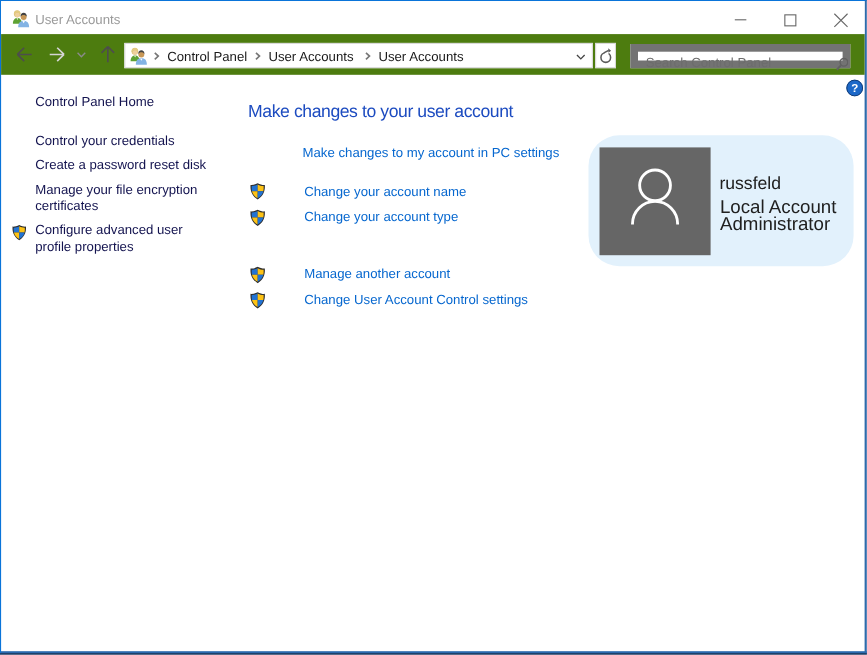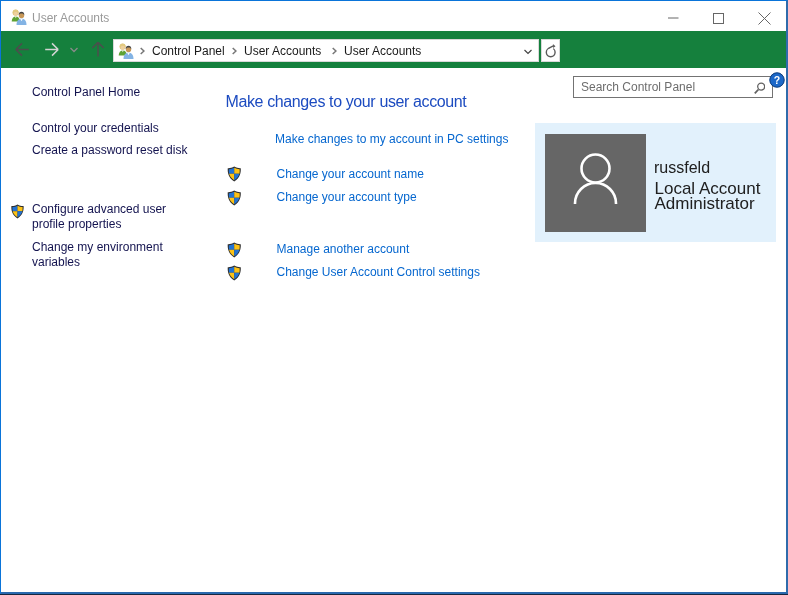--- a/index.html
+++ b/index.html
@@ -4,33 +4,33 @@
 <style>
 * { margin:0; padding:0; box-sizing:border-box; }
 html,body { width:788px; height:595px; background:#fff; font-family:"Liberation Sans", sans-serif; overflow:hidden; }
 .win { position:absolute; left:0; top:0; width:788px; height:595px; border-top:1px solid #0a74d9; border-left:1px solid #0a74d9; border-right:2px solid #2f6bab; border-bottom:3px solid #2a69ae; background:#fff; }
 .bottombar { position:absolute; left:0; top:594px; width:788px; height:1px; background:#16273f; z-index:9; }
 
 .titlebar { position:absolute; left:0; top:0; width:100%; height:30px; background:#fff; }
 .appicon { position:absolute; left:10px; top:8px; width:16px; height:16px; }
 .title { position:absolute; left:31px; top:9.5px; font-size:12px; color:#9a9a9a; }
 
-.toolbar { position:absolute; left:0; top:30px; width:100%; height:37px; background:#15803d; }
+.toolbar { position:absolute; left:0; top:30px; width:100%; height:37px; background:#4d7c0f; }
 .navglyph { position:absolute; top:0; }
 .bcbox { position:absolute; left:112px; top:8px; width:426px; height:23px; border:1px solid #d9d9d9; background:#fff; }
 .bcicon { position:absolute; left:4px; top:3px; width:16px; height:16px; }
 .bctext { position:absolute; top:3.5px; font-size:12px; color:#1a1a1a; white-space:nowrap; }
-.searchbox { position:absolute; left:572px; top:9px; width:200px; height:22px; border:1px solid #737373; background:#fff;margin-top:36px; }
+.searchbox { position:absolute; left:572px; top:9px; width:200px; height:22px; border:7px solid #737373; background:#fff; }
 .searchtext { position:absolute; left:7px; top:2.5px; font-size:12px; color:#6d6d6d; }
 .sb-item { position:absolute; left:31px; font-size:12px; color:#13134f; line-height:15px; width:165px; }
 .main-h1 { position:absolute; left:224.5px; top:92px; font-size:16px; letter-spacing:-0.38px; color:#1c4bc0; }
 .link { position:absolute; font-size:12px; color:#0667cf; white-space:nowrap;margin-left:28px; }
 .shield { position:absolute; width:16.5px; height:16px; }
 
-.userpanel { position:absolute; left:534px; top:122px; width:241px; height:119px; background:#e2f1fc; }
+.userpanel { position:absolute; left:534px; top:122px; width:241px; height:119px; background:#e2f1fc;border-radius:28px; }
 .avatar { position:absolute; left:10px; top:11px; width:101px; height:98px; background:#666666; }
 .uname { position:absolute; left:119px; top:35.8px; font-size:16px; color:#202020; }
 .uline { position:absolute; left:119.5px; font-size:17px; color:#202020; }
 .helpbtn { position:absolute; left:768px; top:71px; width:16px; height:16px; }
 </style>
 </head>
 <body>
 <div class="win">
   <svg width="0" height="0" style="position:absolute">
     <defs>
@@ -122,25 +122,25 @@
       <svg style="position:absolute;left:177px;top:5px" width="14" height="14" viewBox="0 0 14 14">
         <circle cx="10.2" cy="4.6" r="3.5" stroke="#616161" stroke-width="1.3" fill="none"></circle>
         <path d="M7.4 7.5 L3.8 11.4" stroke="#616161" stroke-width="1.8"></path>
       </svg>
     </div>
   </div>
 
   <div class="sb-item" style="top:84px">Control Panel Home</div>
   <div class="sb-item" style="top:120px">Control your credentials</div>
   <div class="sb-item" style="top:142px">Create a password reset disk</div>
+  <div class="sb-item" style="top:164px">Manage your file encryption certificates</div>
   <svg class="shield" style="left:8.5px;top:203px;width:15px;height:15px" viewBox="0 0 32 32">
     <use href="#uacshield"></use>
   </svg>
   <div class="sb-item" style="top:201px">Configure advanced user profile properties</div>
-  <div class="sb-item" style="top:239px">Change my environment variables</div>
 
   <div class="main-h1">Make changes to your user account</div>
   <div class="link" style="left:246px;top:131px">Make changes to my account in PC settings</div>
 
   <svg class="shield" style="left:225px;top:165.3px" viewBox="0 0 32 32">
     <use href="#uacshield"></use>
   </svg>
   <div class="link" style="left:247.5px;top:166px">Change your account name</div>
 
   <svg class="shield" style="left:225px;top:188.5px" viewBox="0 0 32 32">

